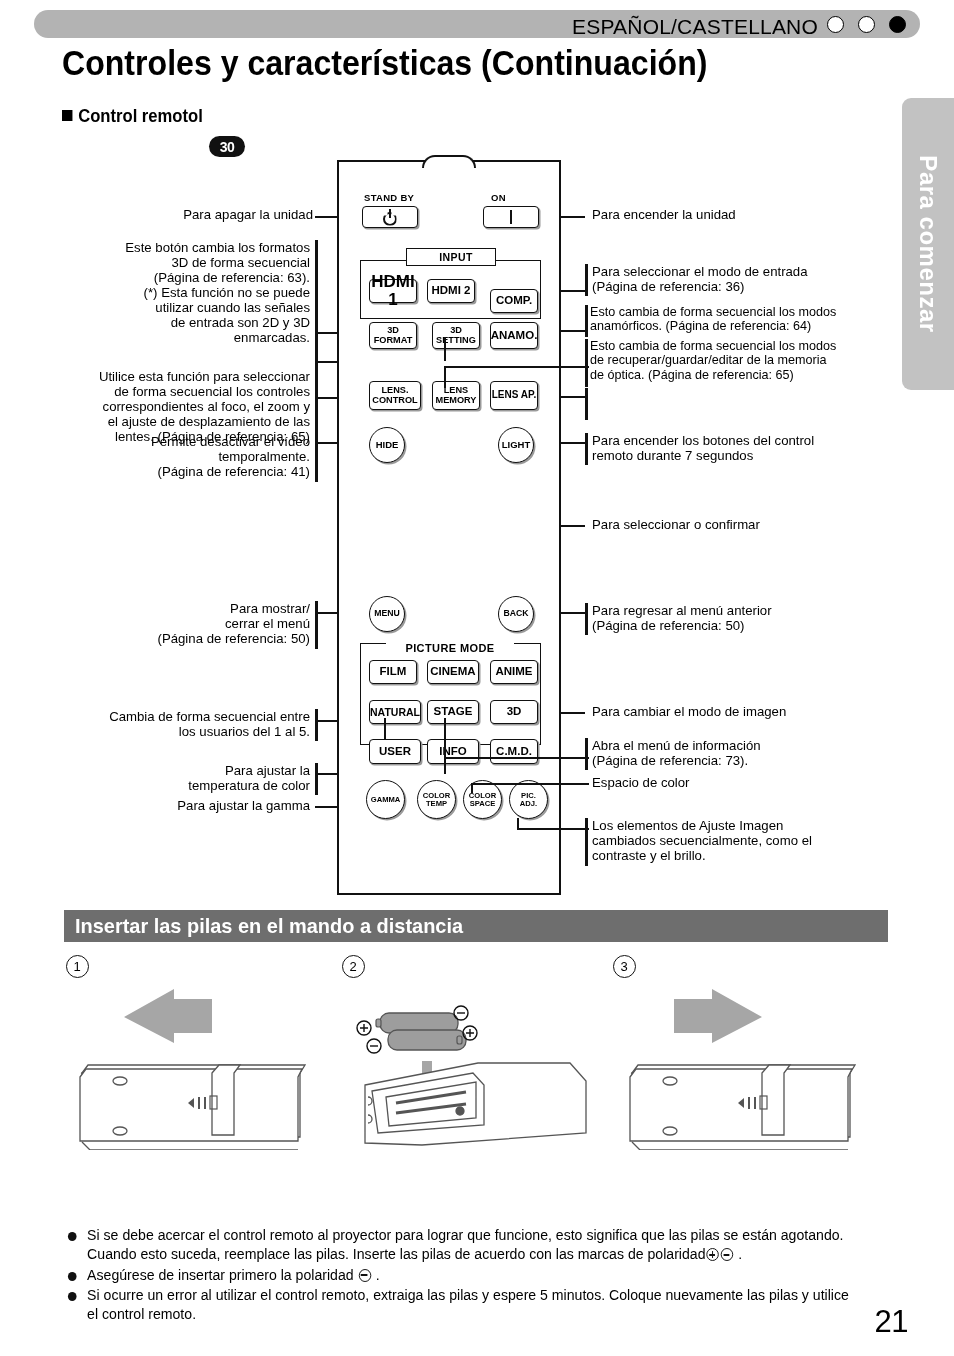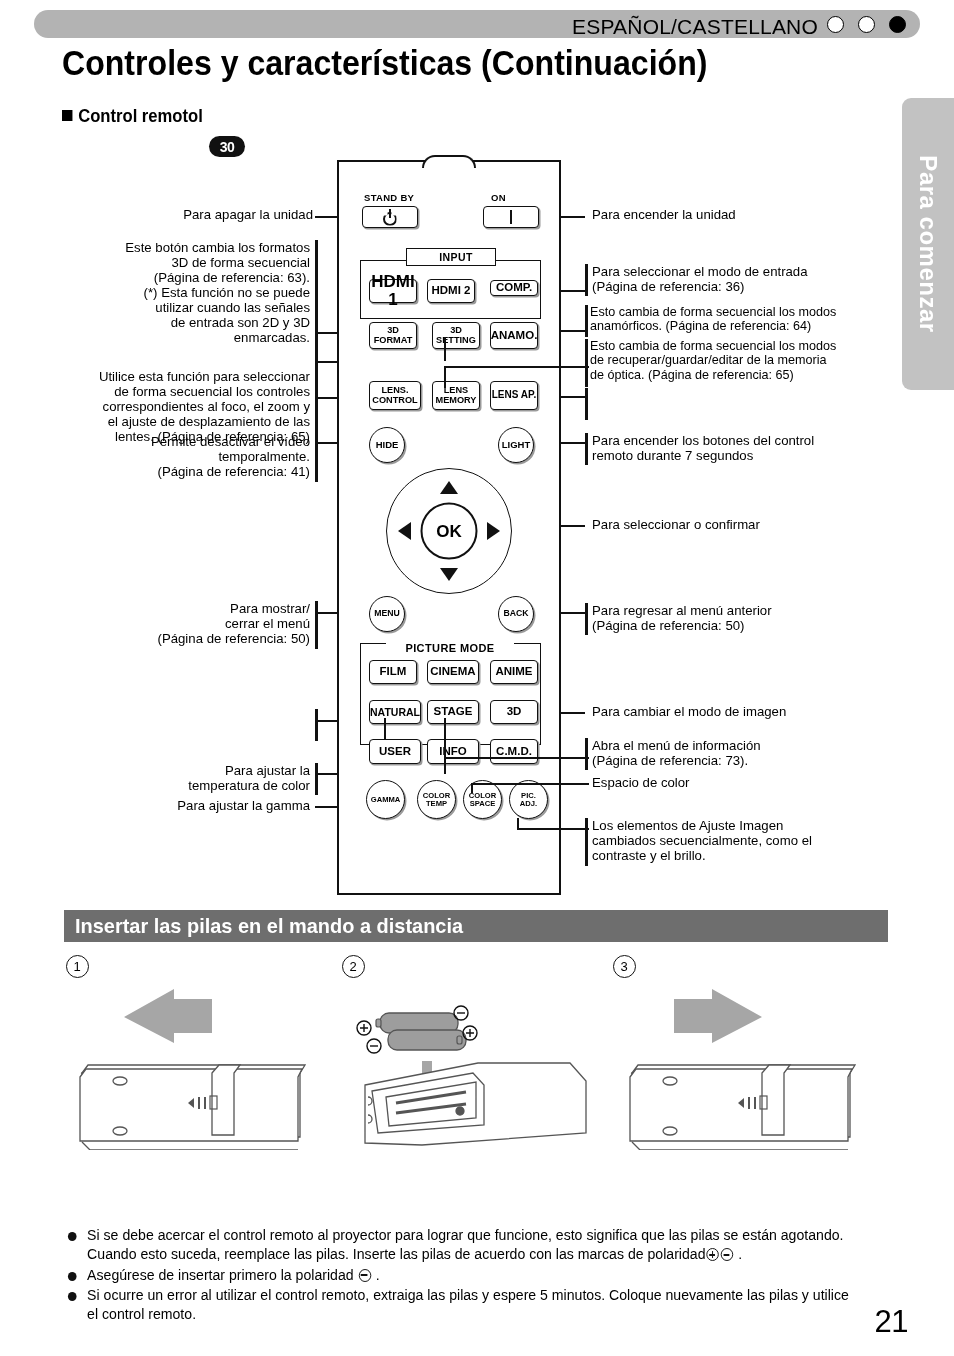--- a/index.html
+++ b/index.html
@@ -270,21 +270,21 @@
     </div>
     <div class="btn" style="left:144px; top:44px; width:56px; height:22px;">
       <span class="onbar"></span>
     </div>
 
     <div class="grp" style="left:21px; top:98px; width:181px; height:59px;"></div>
     <div class="grp-title" style="left:67px; top:86px; width:90px; height:18px;padding-left:10px;">INPUT</div>
 
     <div class="btn" style="left:30px; top:117px; width:48px; height:24px; font-size:17px;">HDMI 1</div>
     <div class="btn" style="left:88px; top:117px; width:48px; height:24px; font-size:11.5px;">HDMI 2</div>
-    <div class="btn" style="left:151px; top:118px; width:48px; height:16px; font-size:11.5px;">COMP.</div>
+    <div class="btn" style="left:151px; top:127px; width:48px; height:24px; font-size:11.5px;">COMP.</div>
 
     <div class="btn" style="left:30px; top:160px; width:48px; height:27px; font-size:9.2px; flex-direction:column;">
       <span>3D</span>
       <span>FORMAT</span>
     </div>
     <div class="btn" style="left:93px; top:160px; width:48px; height:27px; font-size:9.2px; flex-direction:column;">
       <span>3D</span>
       <span>SETTING</span>
     </div>
     <div class="btn" style="left:151px; top:160px; width:48px; height:27px; font-size:11.5px;">ANAMO.</div>
@@ -295,27 +295,20 @@
     </div>
     <div class="btn" style="left:93px; top:219px; width:48px; height:29px; font-size:9.2px; flex-direction:column;">
       <span>LENS</span>
       <span>MEMORY</span>
     </div>
     <div class="btn" style="left:151px; top:219px; width:48px; height:29px; font-size:10px;">LENS AP.</div>
 
     <div class="btn rnd" style="left:30px; top:265px; width:36px; height:36px; font-size:9.5px;">HIDE</div>
     <div class="btn rnd" style="left:159px; top:265px; width:36px; height:36px; font-size:9.5px;">LIGHT</div>
 
-    <div class="dpad-outer" style="top:306px;">
-      <span class="tri up"></span>
-      <span class="tri dn"></span>
-      <span class="tri lf"></span>
-      <span class="tri rt"></span>
-      <span class="dpad-inner">OK</span>
-    </div>
 
     <div class="btn rnd" style="left:30px; top:434px; width:36px; height:36px; font-size:8.7px;">MENU</div>
     <div class="btn rnd" style="left:159px; top:434px; width:36px; height:36px; font-size:8.7px;">BACK</div>
 
     <div class="grp" style="left:21px; top:481px; width:181px; height:102px;"></div>
     <div class="grp-title" style="left:47px; top:481px; width:128px; height:1px; border:none; background:#fff; font-size:11px; top:478px; height:16px;">PICTURE MODE</div>
 
     <div class="btn" style="left:30px; top:498px; width:48px; height:24px; font-size:11.5px;">FILM</div>
     <div class="btn" style="left:88px; top:498px; width:52px; height:24px; font-size:11.5px;">CINEMA</div>
     <div class="btn" style="left:151px; top:498px; width:48px; height:24px; font-size:11.5px;">ANIME</div>
@@ -377,20 +370,24 @@
   </div>
 
   <div class="bar-l" style="left:315px; top:601px; height:48px;"></div>
   <div class="co r-al" style="left:55px; top:601px; width:255px;">
     <div>Para mostrar/</div>
     <div>cerrar el menú</div>
     <div>(Página de referencia: 50)</div>
   </div>
 
   <div class="bar-l" style="left:315px; top:709px; height:32px;"></div>
+  <div class="co r-al" style="left:45px; top:709px; width:265px;">
+    <div>Cambia de forma secuencial entre</div>
+    <div>los usuarios del 1 al 5.</div>
+  </div>
 
   <div class="bar-l" style="left:315px; top:763px; height:32px;"></div>
   <div class="co r-al" style="left:55px; top:763px; width:255px;">
     <div>Para ajustar la</div>
     <div>temperatura de color</div>
   </div>
 
   <div class="co r-al" style="left:55px; top:798px; width:255px;">
     <div>Para ajustar la gamma</div>
   </div>

